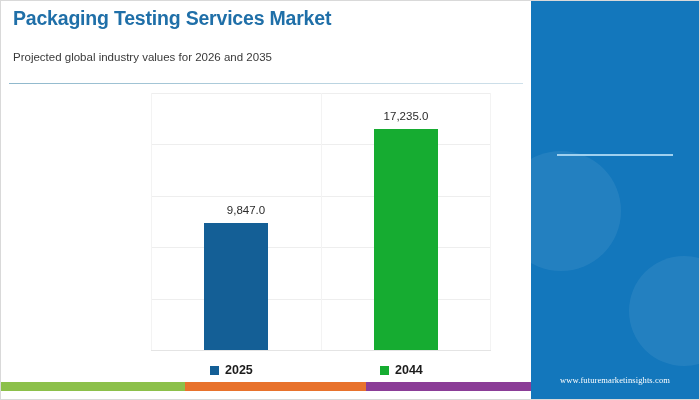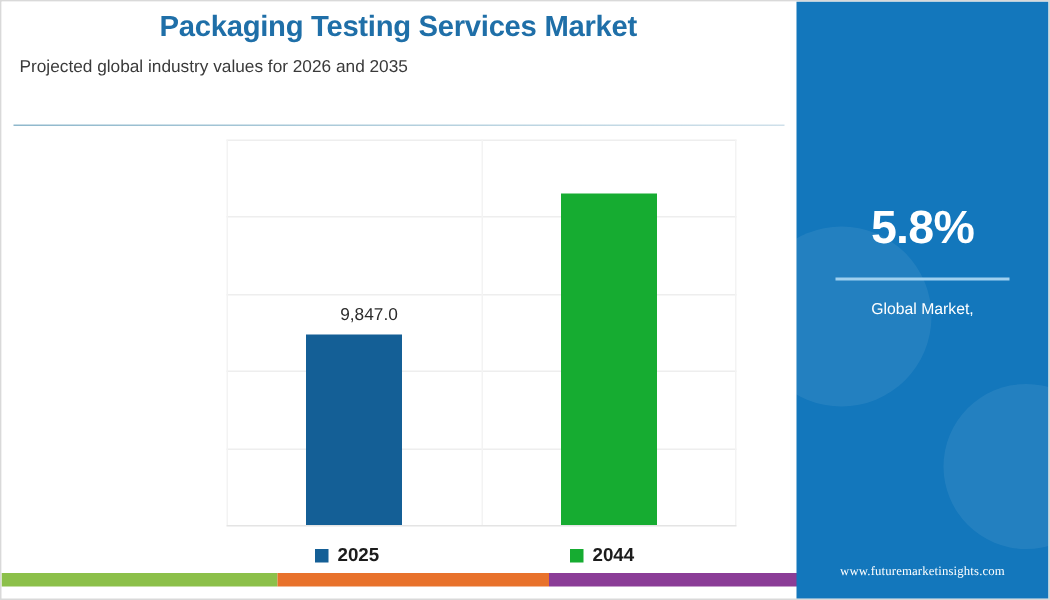--- a/index.html
+++ b/index.html
@@ -31,23 +31,22 @@
     position: absolute;
     left: 12px; top: 6px;
     width: 505px;
   }
   .chart-title {
     font-size: 19.5px;
     font-weight: bold;
     color: #1f6fa8;
     letter-spacing: -0.2px;
     line-height: 1.15;
-    margin: 0 0 8px 0;
+    margin: 0 0 20px 0;
     white-space: nowrap;
-    text-align: center;
   }
   .chart-subtitle {
     font-size: 11.5px;
     color: #3a3a3a;
     line-height: 1.45;
     margin: 0;
     white-space: nowrap;
   }
   .chart-units {
     font-size: 11.5px;
@@ -277,20 +276,21 @@
         <div class="gridline" style="top: 154.2px;"></div>
         <div class="gridline" style="top: 102.8px;"></div>
         <div class="gridline" style="top: 51.4px;"></div>
         <div class="gridline" style="top: 0px;"></div>
         <div class="vline" style="left: 0px;"></div>
         <div class="vline" style="left: 170px;"></div>
         <div class="vline" style="left: 339px;"></div>
         <div class="bar" style="left: 53px; width: 64px; height: 126.534px; background: rgb(20, 95, 150);"></div>
         <div class="bar-label" style="left: 40px; width: 110px; top: 111.466px;">9,847.0</div>
         <div class="bar" style="left: 223px; width: 64px; height: 221.47px; background: rgb(22, 172, 49);"></div>
+        <div class="bar-label" style="left: 200px; width: 110px; top: 16.5302px;">17,235.0</div>
       </div>
 
     <div class="legend" id="legend">
         <div class="legend-item" style="left: 59px;">
           <span class="legend-swatch" style="background: rgb(20, 95, 150);"></span>
           <span class="legend-text">2025</span>
         </div>
         <div class="legend-item" style="left: 229px;">
           <span class="legend-swatch" style="background: rgb(22, 172, 49);"></span>
           <span class="legend-text">2044</span>
@@ -303,21 +303,19 @@
         <div class="stripe-seg" style="left: 68.7%; width: 31.3%; background: rgb(139, 61, 151);"></div>
       </div>
   </div>
 
   <div class="right-pane">
     <div class="panel-wm" style="left:-30px; top:150px; width:120px; height:120px;"></div>
     <div class="panel-wm" style="right:-40px; top:255px; width:110px; height:110px;"></div>
 
 
     <div class="cagr-wrap">
-      <div class="cagr-value">5.8%</div>
       <div class="cagr-rule"></div>
-      <div class="cagr-cap">Global Market,</div>
     </div>
 
     <div class="site-url">www.futuremarketinsights.com</div>
   </div>
 
 </div>
 
 </body></html>

